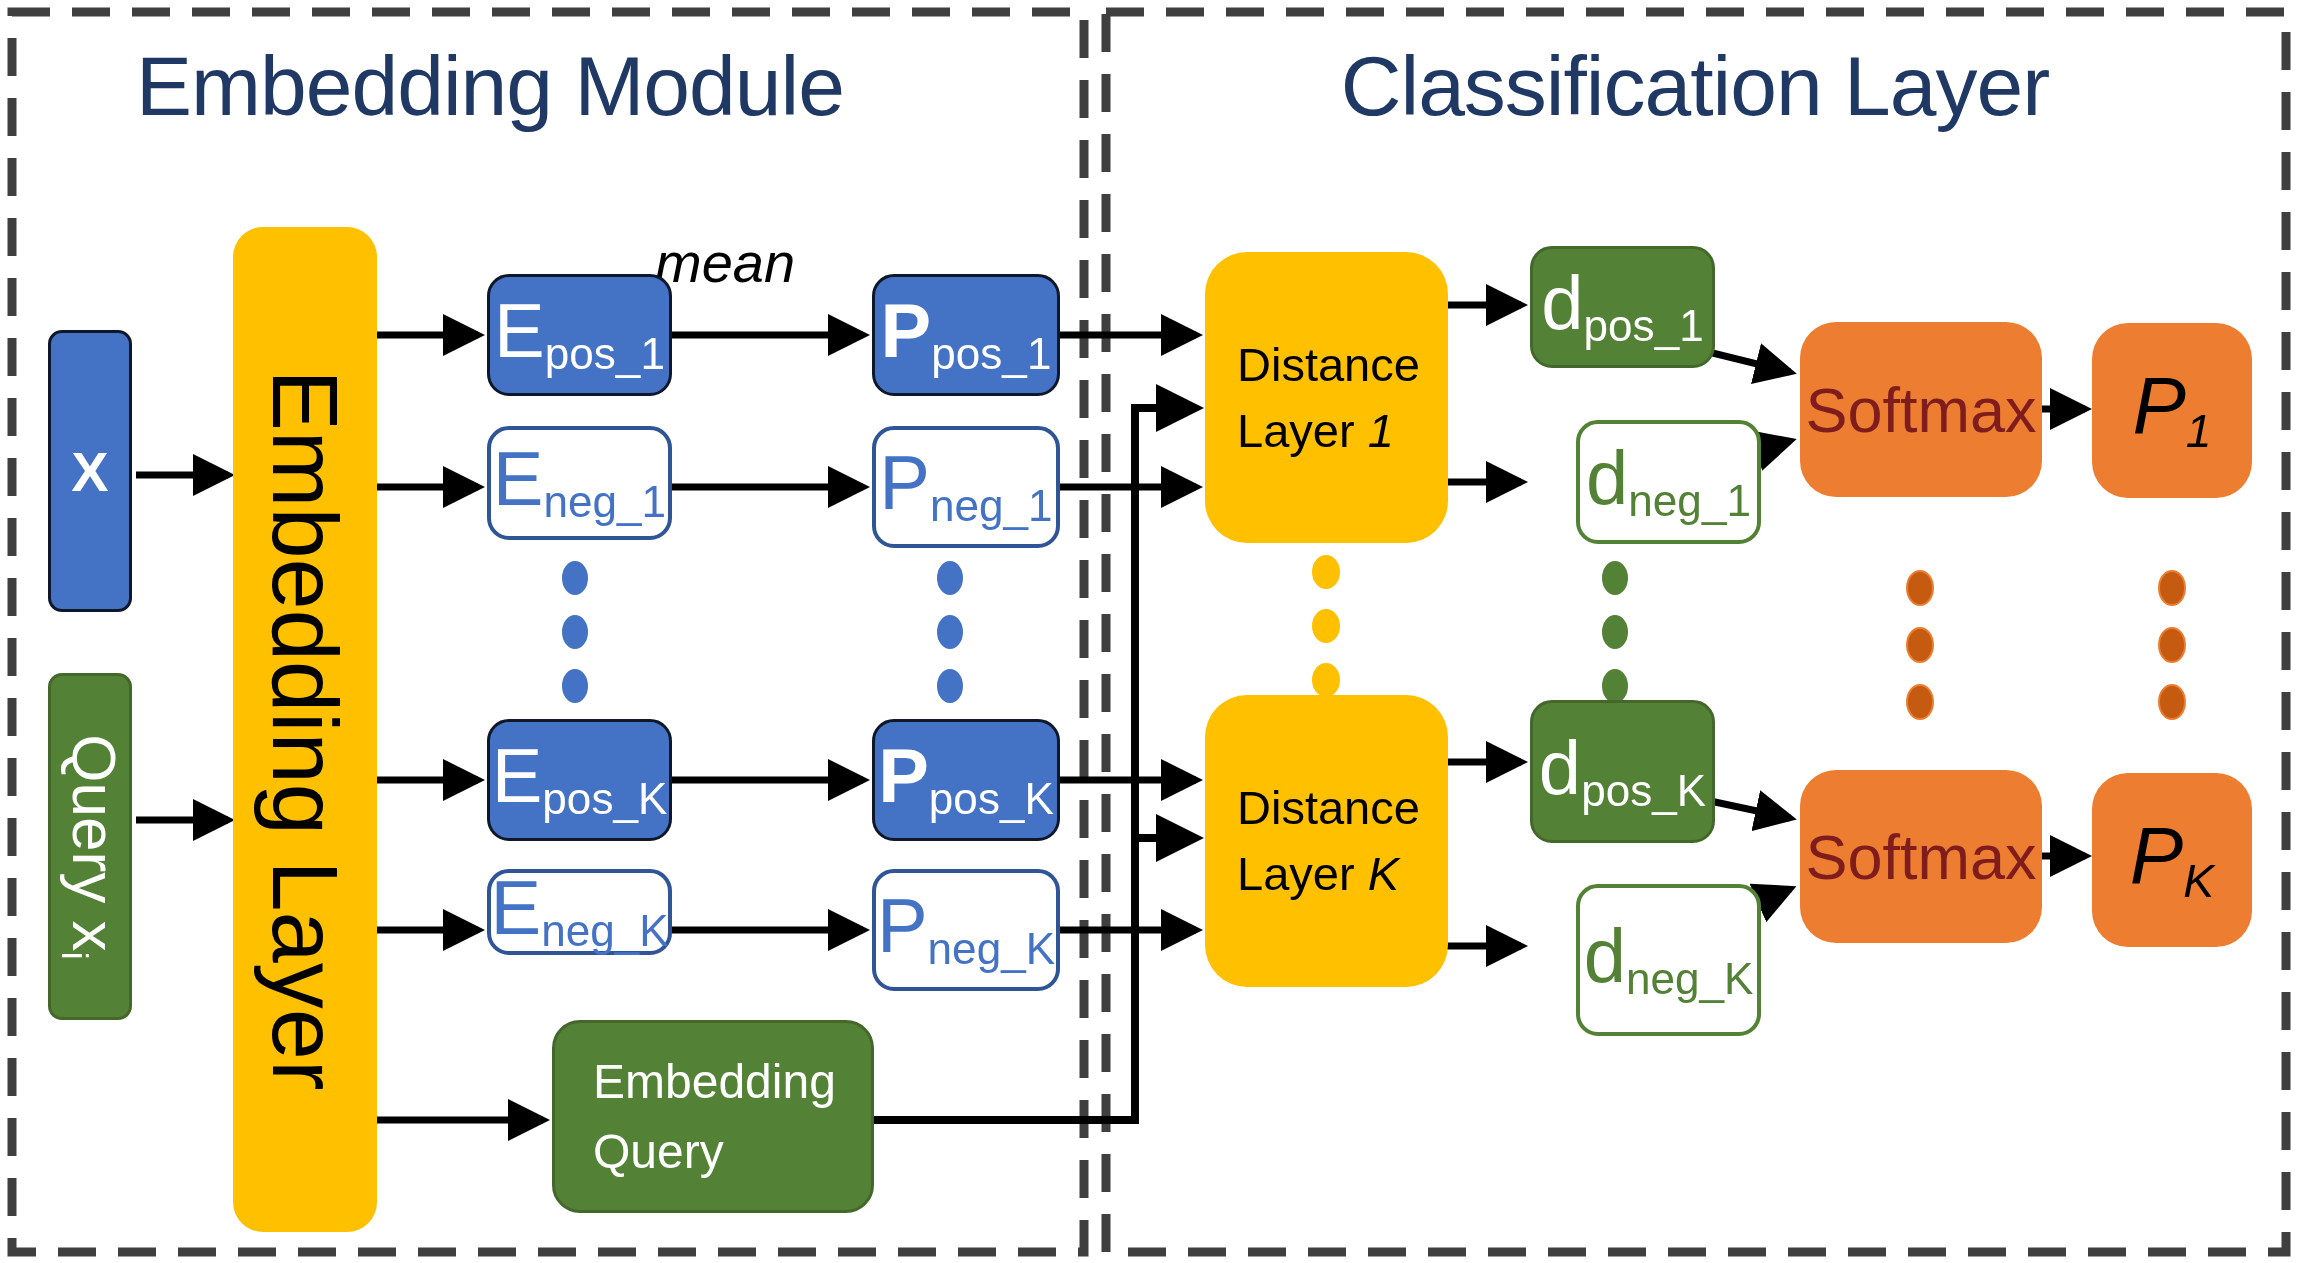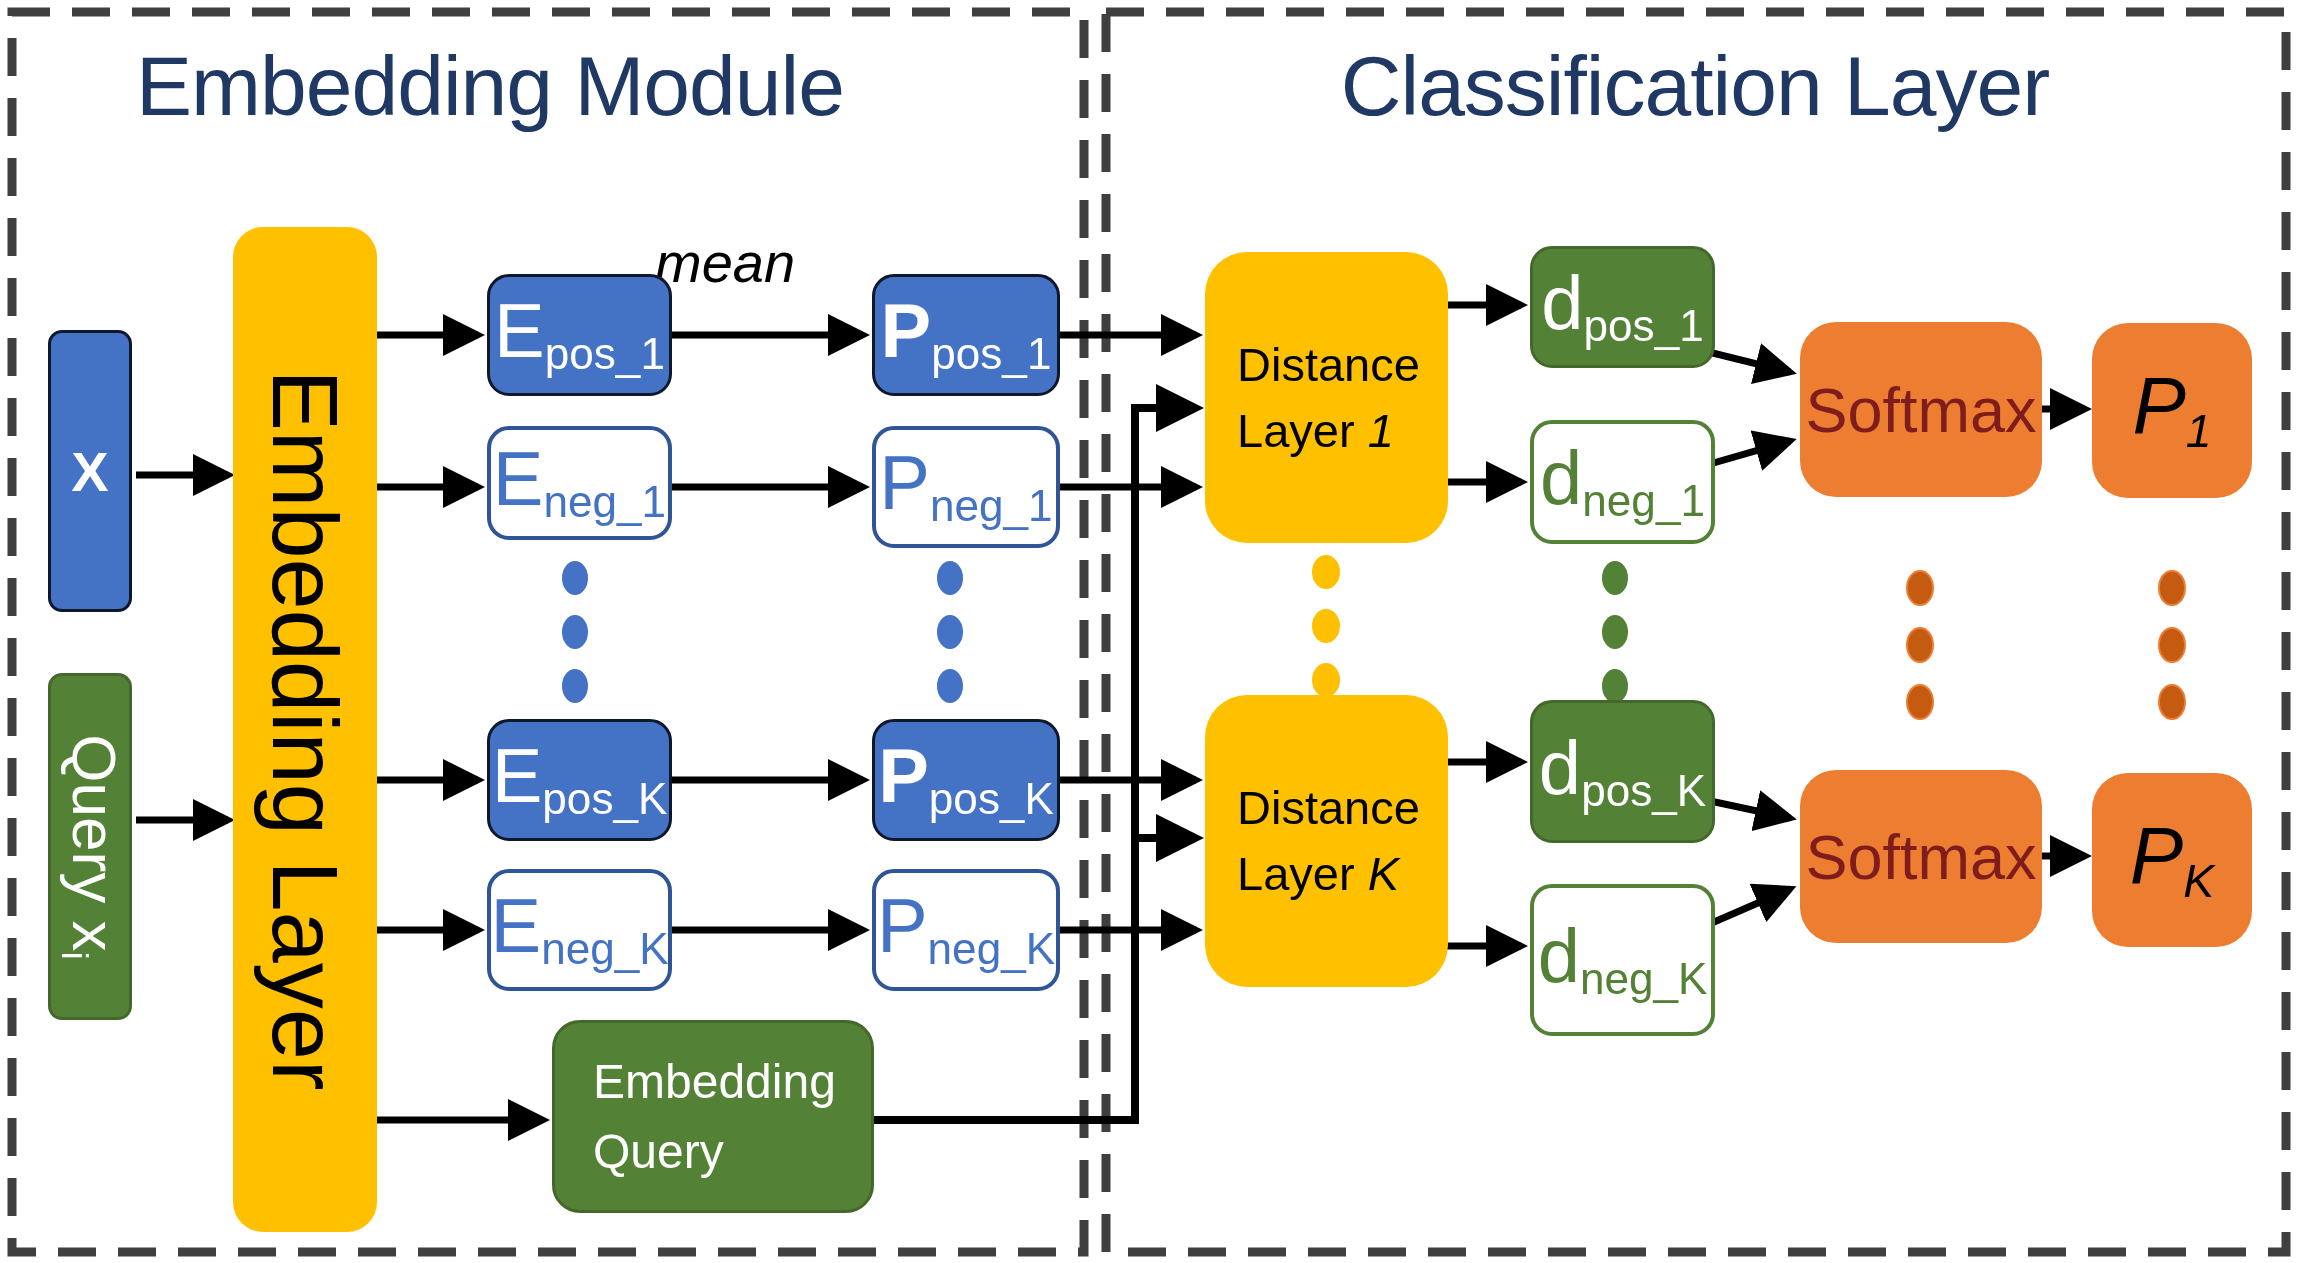--- a/index.html
+++ b/index.html
@@ -5,21 +5,21 @@
   html,body{margin:0;padding:0;background:#fff;}
   #canvas{position:relative;width:2298px;height:1263px;background:#fff;overflow:hidden;
           font-family:"Liberation Sans",sans-serif;}
   #overlay{position:absolute;left:0;top:0;width:2298px;height:1263px;}
   .title{position:absolute;color:#1F3864;font-size:84px;font-weight:500;text-align:center;
          letter-spacing:-1px;white-space:nowrap;}
   .box{position:absolute;box-sizing:border-box;display:flex;align-items:center;justify-content:center;}
   .b-blue{background:#4472C4;border:3px solid #0f172a;color:#fff;}
   .b-blue-o{background:#fff;border:4px solid #2F5597;color:#4472C4;}
   .b-green{background:#538135;border:3px solid #44682B;color:#fff;}
-  .b-green-o{background:#fff;border:4px solid #538135;color:#538135;}
+  .b-green-o{background:#fff;border:4px solid #538135;color:#538135;margin-left:46px;}
   .b-yellow{background:#FFC000;border:none;color:#000;}
   .b-orange{background:#ED7D31;border:none;color:#000;}
   .r14{border-radius:14px;}.r22{border-radius:22px;}.r28{border-radius:28px;}
   .r30{border-radius:30px;}.r36{border-radius:36px;}.r40{border-radius:42px;}
   .lbl{font-size:76px;line-height:1;white-space:nowrap;}
   .lbl sub{font-size:0.58em;vertical-align:-0.28em;letter-spacing:0;}
   .bold-main .main{font-weight:bold;}
   .vtext{position:absolute;top:50%;left:50%;transform:translate(-50%,-50%) rotate(90deg);
          white-space:nowrap;line-height:1;}
   .emb-layer-text{font-size:92px;color:#000;}
@@ -136,21 +136,21 @@
 
   <div class="box b-blue r22" style="left:487px;top:274px;width:185px;height:122px;">
     <span class="lbl"><span class="main">E</span><sub>pos_1</sub></span>
   </div>
   <div class="box b-blue-o r22" style="left:487px;top:426px;width:185px;height:114px;">
     <span class="lbl"><span class="main">E</span><sub>neg_1</sub></span>
   </div>
   <div class="box b-blue r22" style="left:487px;top:719px;width:185px;height:122px;">
     <span class="lbl"><span class="main">E</span><sub>pos_K</sub></span>
   </div>
-  <div class="box b-blue-o r22" style="left:487px;top:869px;width:185px;height:122px;">
+  <div class="box b-blue-o r22" style="left:487px;top:869px;width:185px;height:86px;">
     <span class="lbl"><span class="main">E</span><sub>neg_K</sub></span>
   </div>
 
   <div class="box b-blue r22 bold-main" style="left:872px;top:274px;width:188px;height:122px;">
     <span class="lbl"><span class="main">P</span><sub>pos_1</sub></span>
   </div>
   <div class="box b-blue-o r22" style="left:872px;top:426px;width:188px;height:122px;">
     <span class="lbl"><span class="main">P</span><sub>neg_1</sub></span>
   </div>
   <div class="box b-blue r22 bold-main" style="left:872px;top:719px;width:188px;height:122px;">

